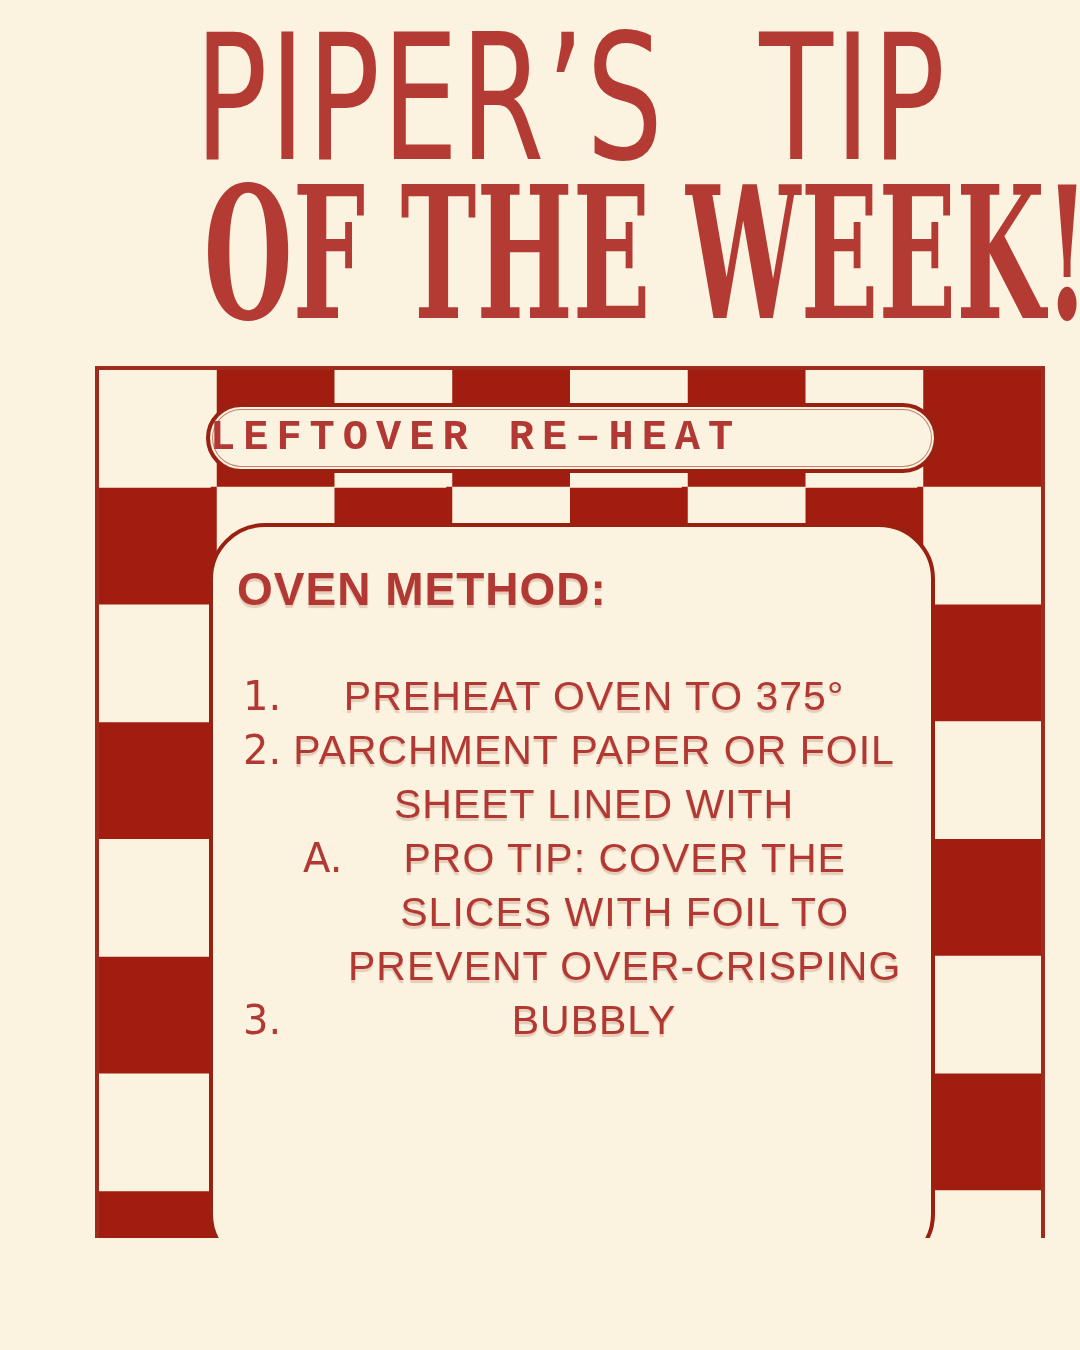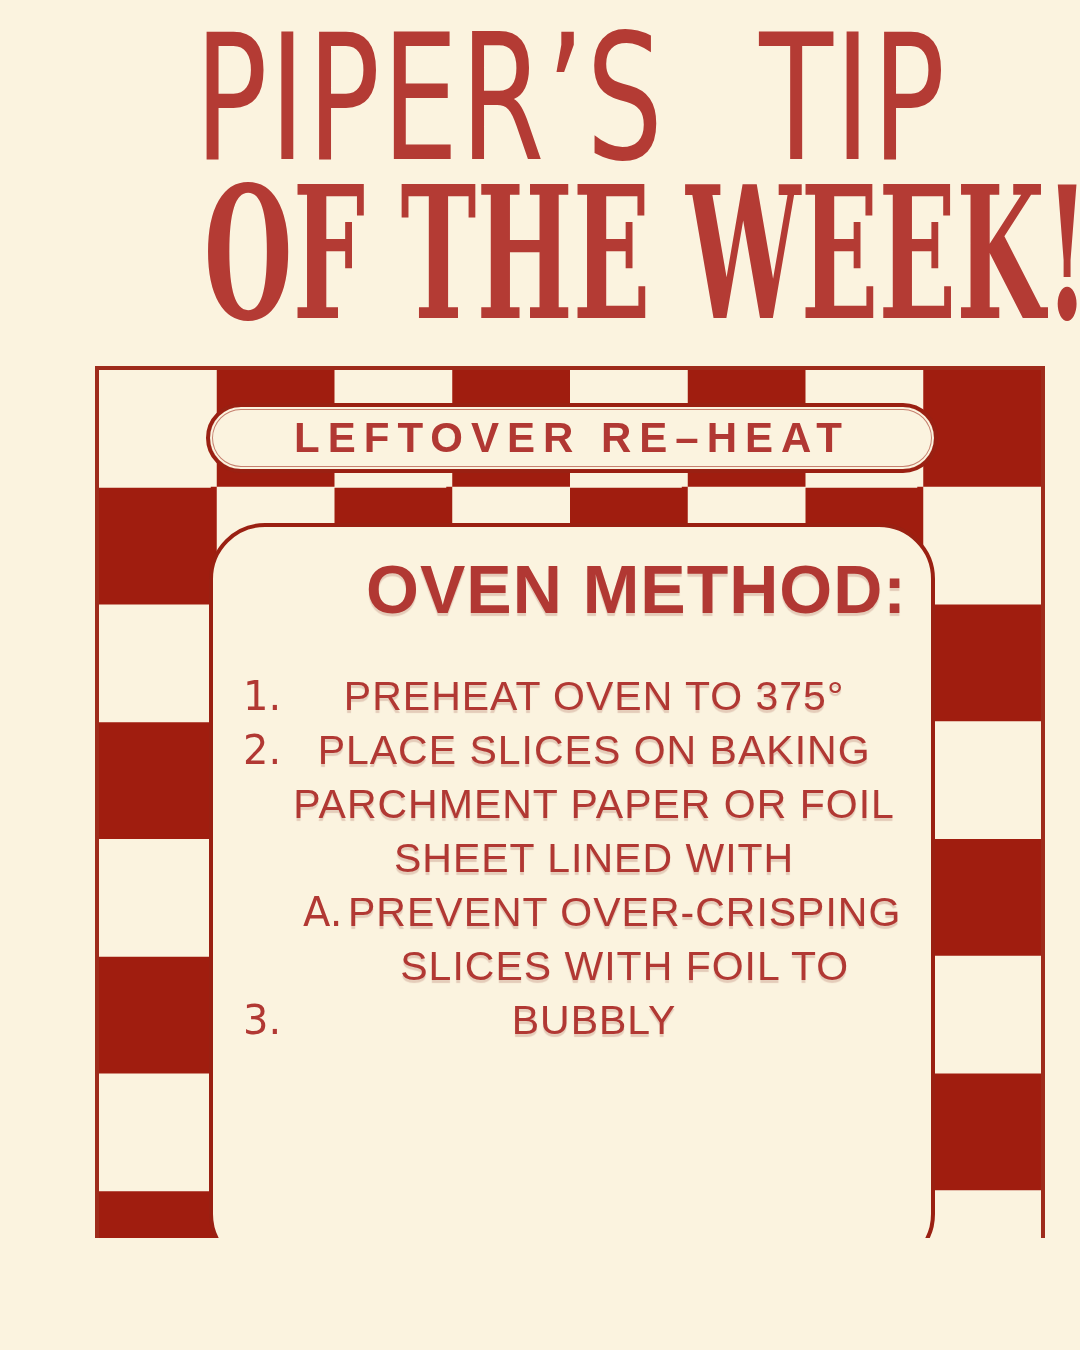--- a/index.html
+++ b/index.html
@@ -38,36 +38,37 @@
   .checker-panel{
     position:absolute;left:64px;top:366px;width:950px;height:946px;
     box-sizing:border-box;border:4px solid var(--panel-border);
     background-image:conic-gradient(var(--checker-red) 0 25%,var(--background) 0 50%,var(--checker-red) 0 75%,var(--background) 0);
     background-size:235.5px 234.5px;
   }
   .topic-pill{
     position:absolute;left:175px;top:403px;width:732px;height:70px;
     box-sizing:border-box;border:4px solid var(--outline-red);
     border-radius:35px;background:var(--background);
-    display:flex;align-items:center;justify-content:center;
+    display:flex;align-items:center;
     box-shadow:inset 0 0 0 2px var(--background),inset 0 0 0 3px rgba(154,32,18,.55);
+    font-family:Liberation Mono, monospace;
   }
   .topic-pill .label{
     font-weight:700;font-size:42px;letter-spacing:8px;
     color:var(--text-red);white-space:nowrap;
   }
   .method-card{
     position:absolute;left:178px;top:523px;width:726px;height:747px;
     box-sizing:border-box;border:4px solid var(--outline-red);
     border-radius:56px;background:var(--background);
     padding:20px 24px 0 24px;
   }
   .card-heading{
-    margin:0;text-align:right;
-    font-size:68px;line-height:84px;font-weight:700;letter-spacing:1px;
+    margin:0;text-align:left;
+    font-size:46px;line-height:84px;font-weight:700;letter-spacing:1px;
     color:var(--text-red);
     text-shadow:0 3px 1px rgba(130,25,15,.18);
   }
   .method-list{margin:38px 0 0 0;padding:0;list-style:none;}
   .method-list .row{display:flex;align-items:flex-start;}
   .marker{
     flex:0 0 44px;padding-left:6px;box-sizing:border-box;
     font-family:"DejaVu Sans",sans-serif;font-weight:400;
     font-size:40px;line-height:54px;color:var(--text-red);
   }
@@ -102,31 +103,31 @@
       <li class="row">
         <span class="marker">1.</span>
         <span class="lines">
           <span class="ln">PREHEAT OVEN TO 375°</span>
         </span>
       </li>
 
       <li class="row">
         <span class="marker">2.</span>
         <span class="lines">
-          <span class="ln">PLACE SLICES ON BAKING</span>
           <span class="ln">PARCHMENT PAPER OR FOIL</span>
           <span class="ln">SHEET LINED WITH</span>
         </span>
       </li>
 
       <li class="row sub">
         <span class="marker">A.</span>
         <span class="lines">
+          <span class="ln">PRO TIP: COVER THE</span>
+          <span class="ln">SLICES WITH FOIL TO</span>
           <span class="ln">PREVENT OVER-CRISPING</span>
-          <span class="ln">SLICES WITH FOIL TO</span>
         </span>
       </li>
 
       <li class="row">
         <span class="marker">3.</span>
         <span class="lines">
           <span class="ln">BUBBLY</span>
         </span>
       </li>
 

